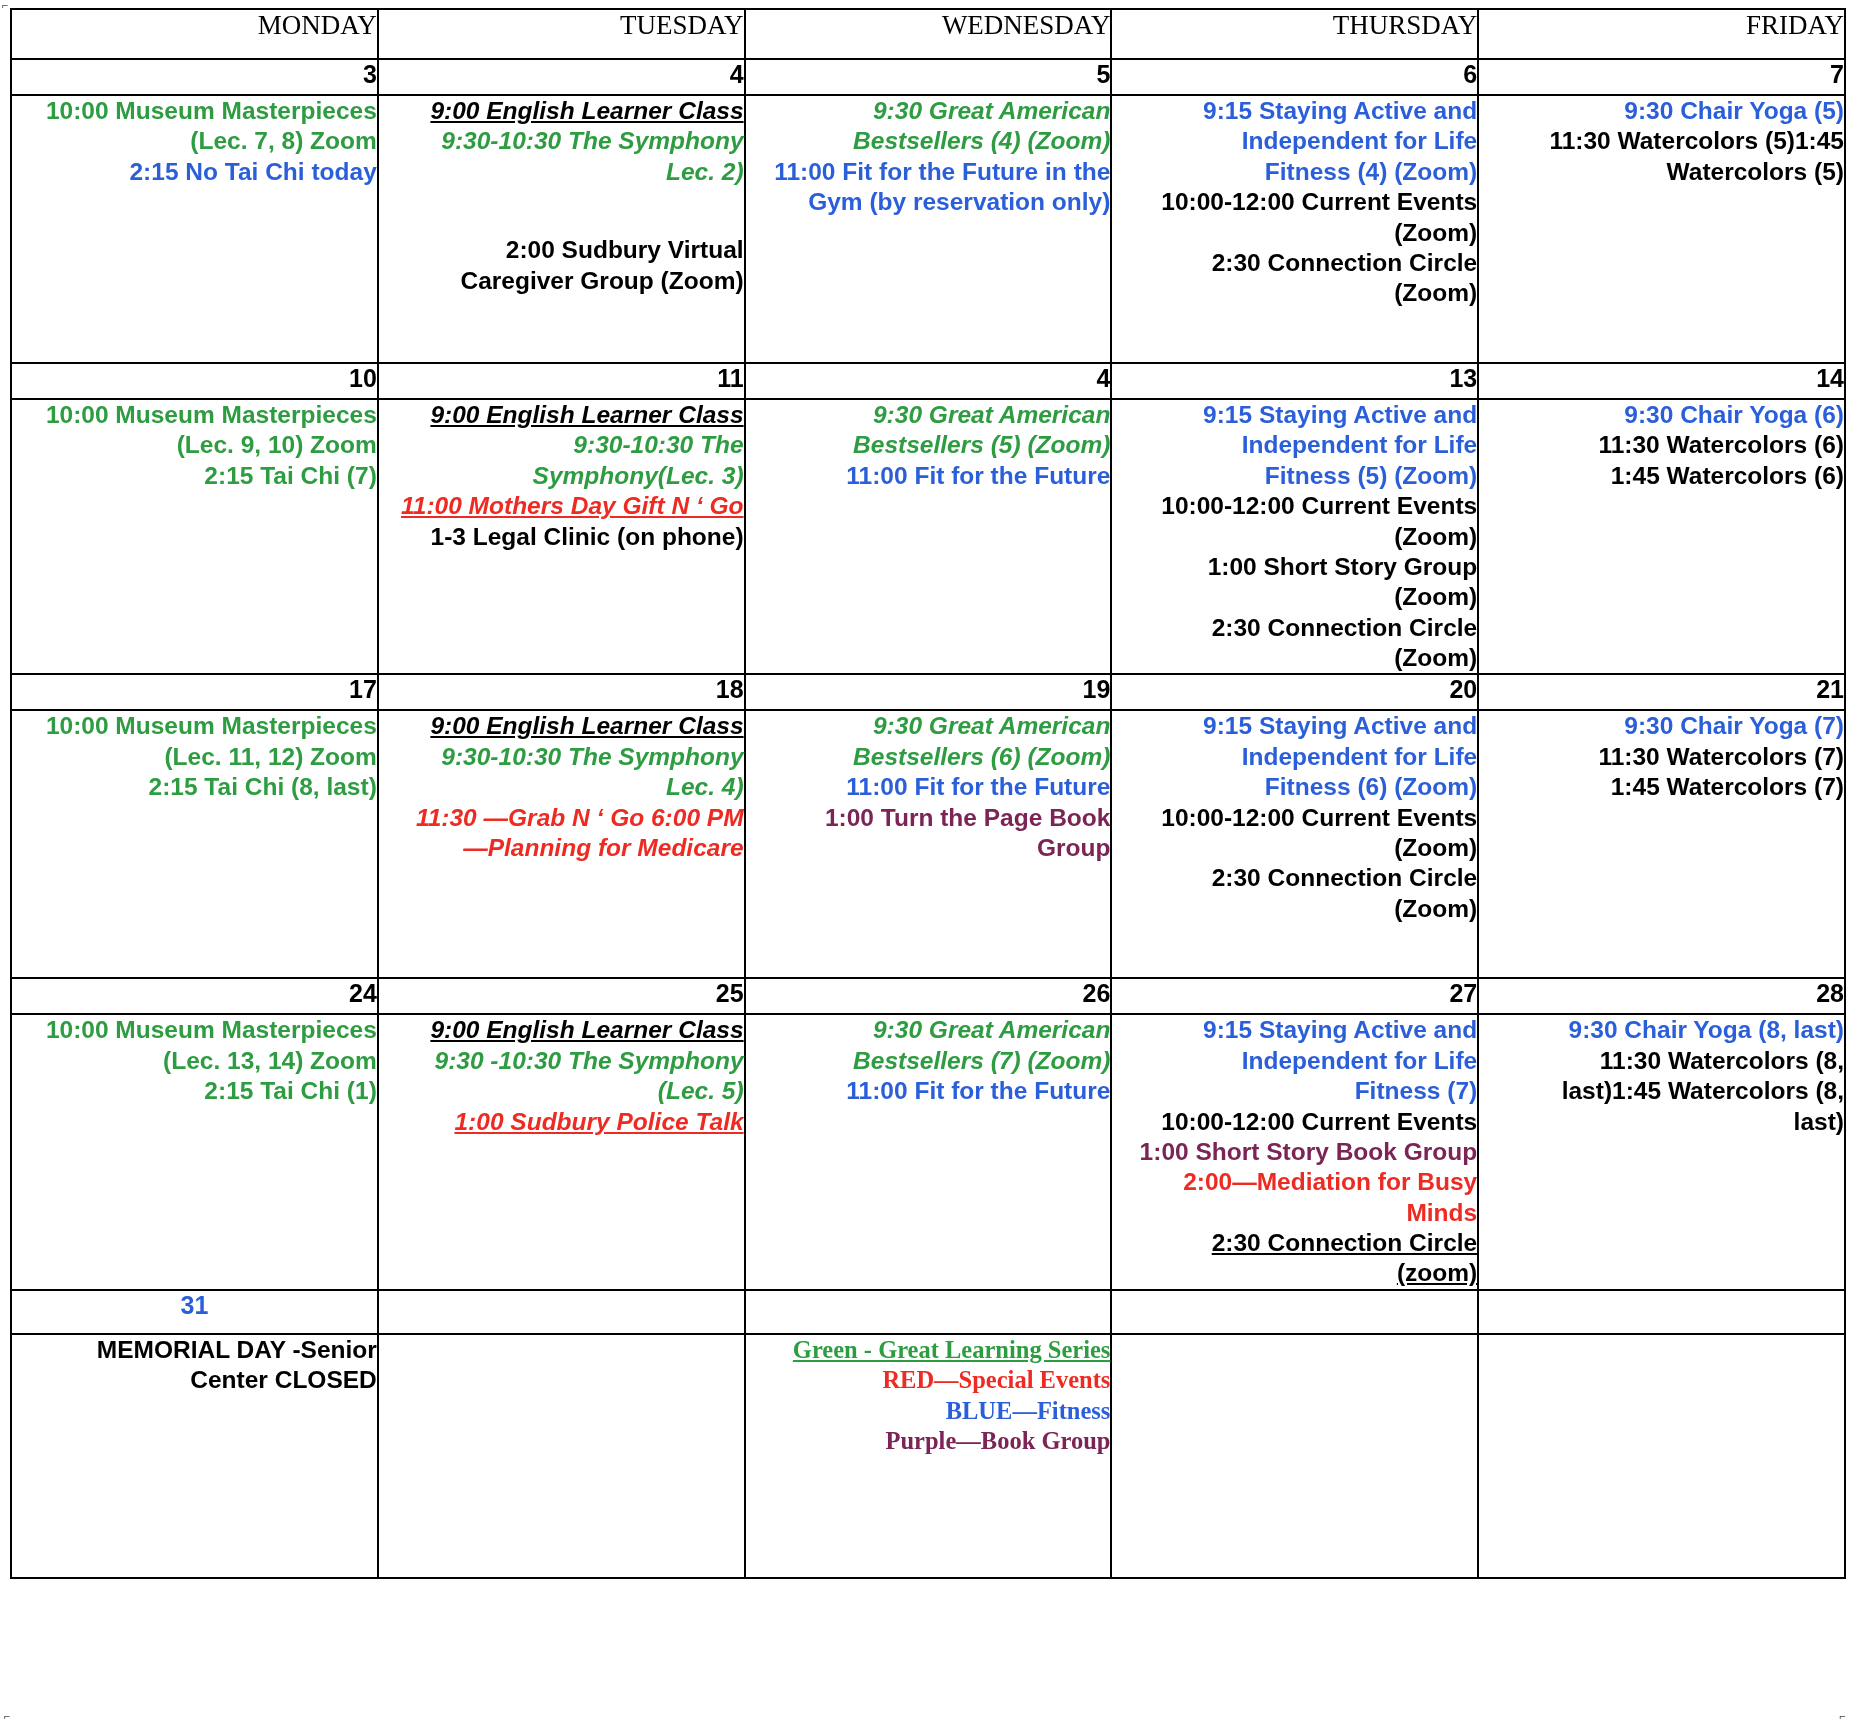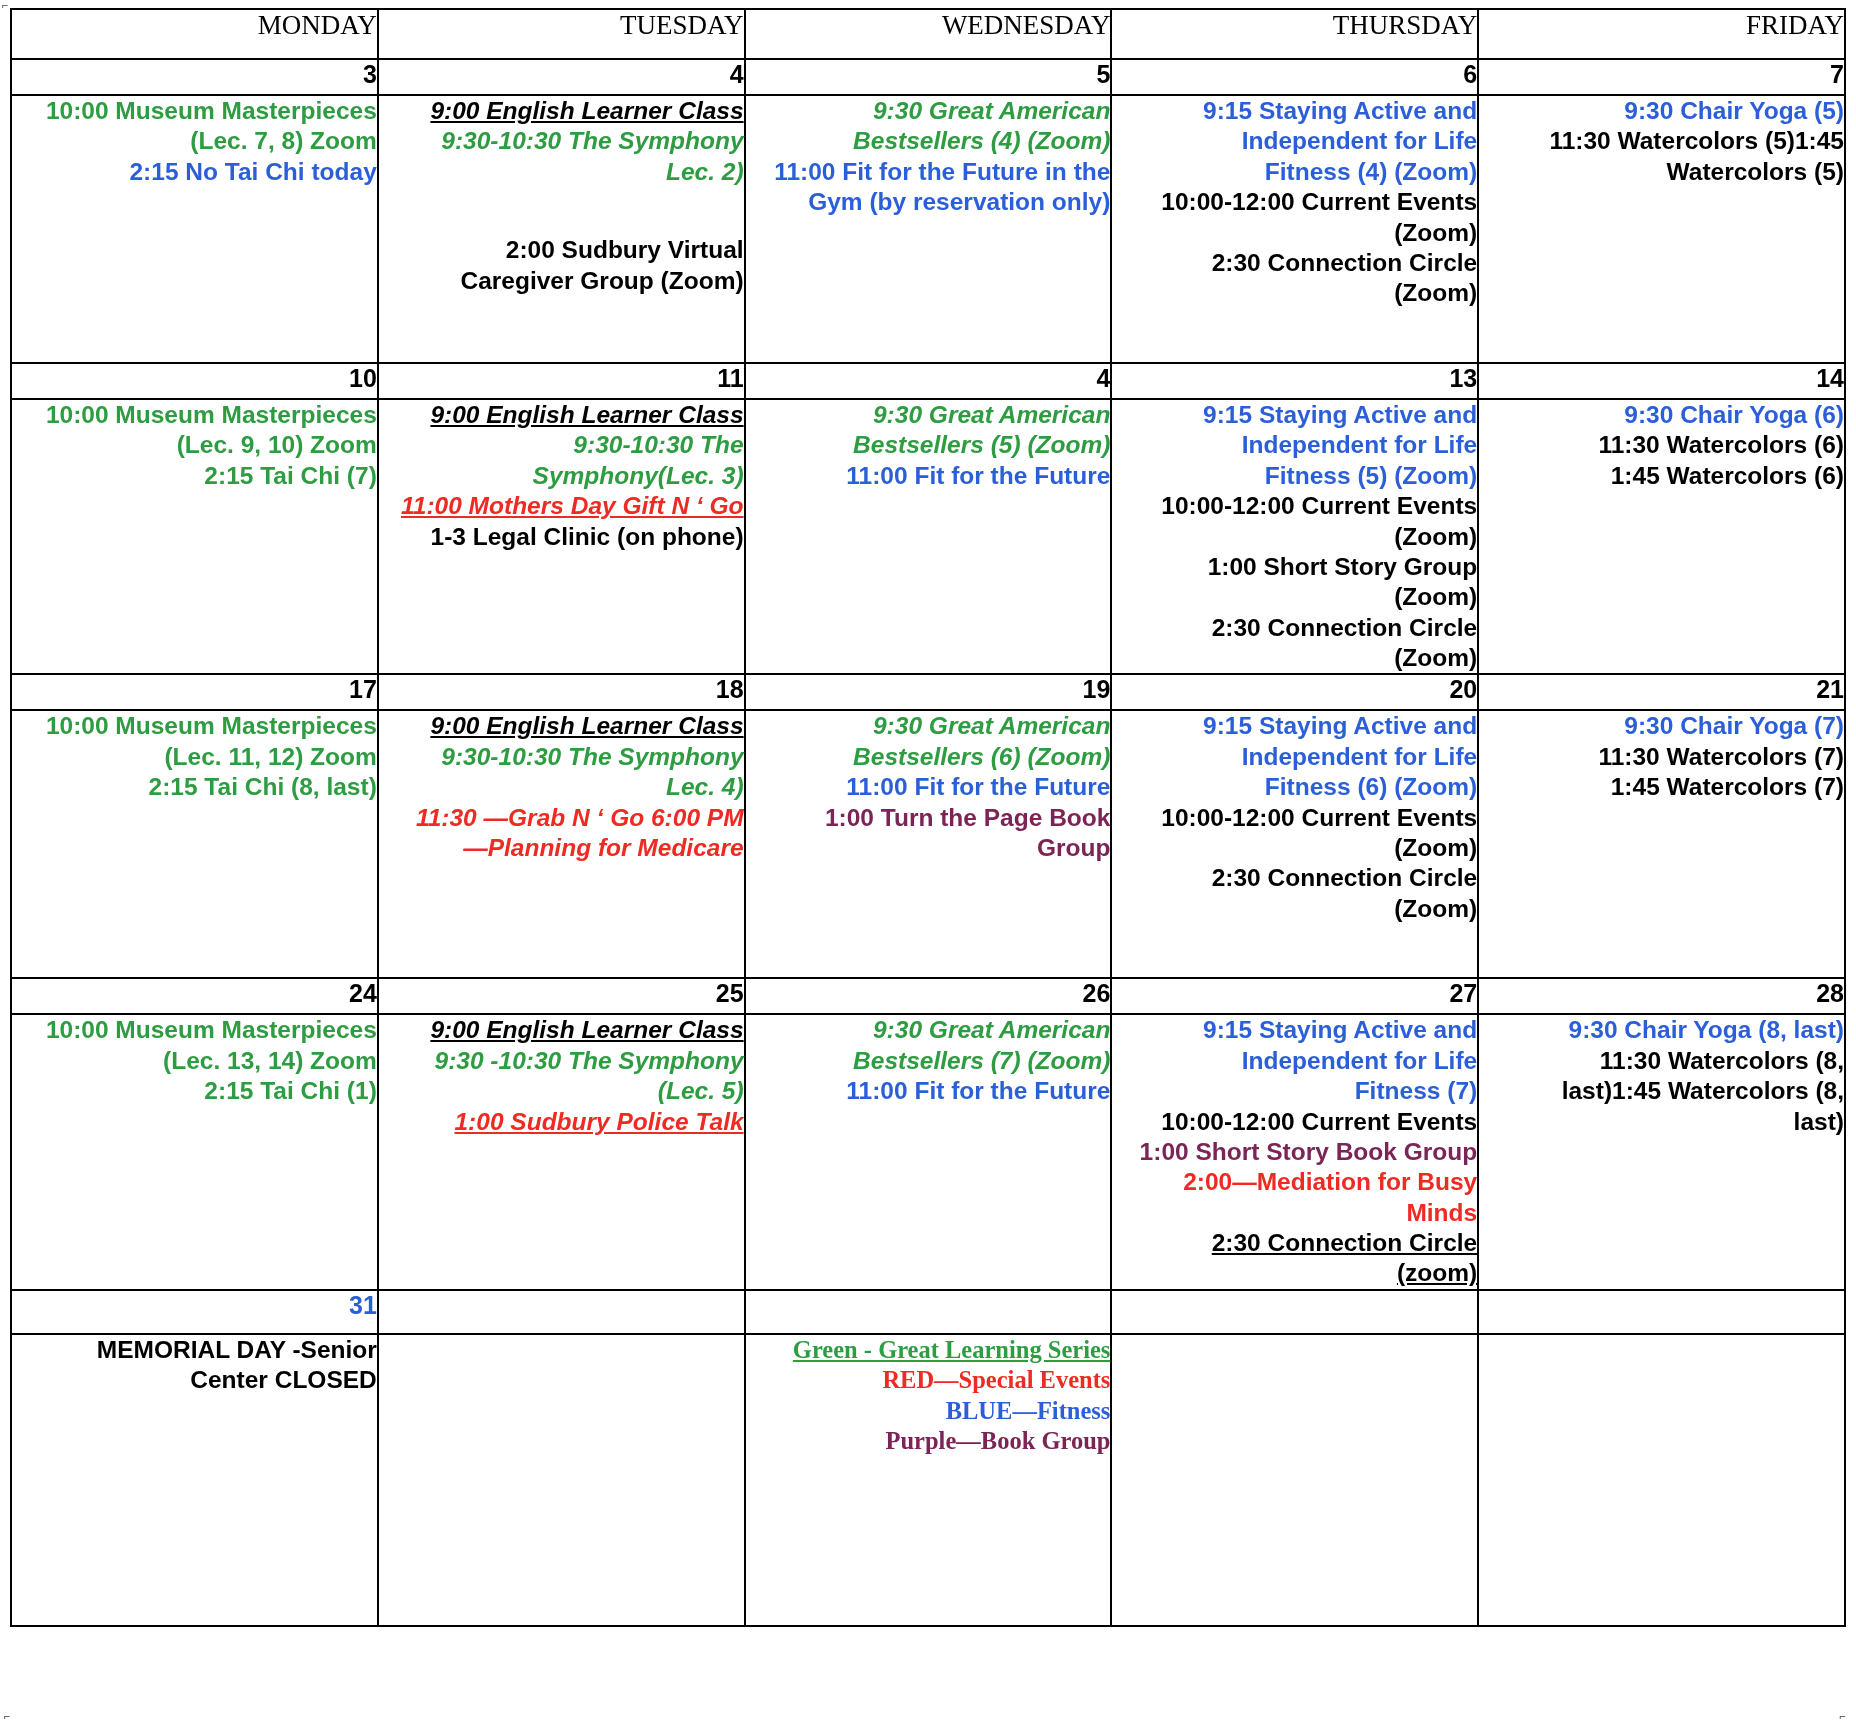--- a/index.html
+++ b/index.html
@@ -75,21 +75,21 @@
   .blue  { color: #2b5fd9; }
   .red   { color: #ee2b22; }
   .purple{ color: #7b2455; }
   .black { color: #000000; }
   .italic { font-style: italic; }
   .u { text-decoration: underline; }
   .spacer { height: 16px; }
   .legend .ev { padding-left: 38px; text-indent: -22px; font-family: Liberation Serif, serif; }
   .wk-tall { height: 268px; }
   .row31 { height: 44px; }
-  .legendrow { height: 292px; }
+  .legendrow { height: 244px; }
 </style>
 </head>
 <body>
 
 <div class="page">
   <span class="corner-mark corner-tl">⌐</span>
   <span class="corner-mark corner-bl">⌐</span>
   <span class="corner-mark corner-br">⌐</span>
 
   <table class="calendar">
@@ -229,21 +229,21 @@
             <p class="ev purple">1:00 Short Story Book Group</p>
             <p class="ev red">2:00—Mediation for Busy Minds</p>
             <p class="ev black u">2:30  Connection Circle (zoom)</p>
           </td>
           <td class="eventcell">
             <p class="ev blue">9:30 Chair Yoga (8, last)</p>
             <p class="ev black">11:30 Watercolors (8, last)1:45 Watercolors (8, last)</p>
           </td>
         </tr>
         <tr class="row31">
-          <td class="datecell" style="text-align: right; padding-left: 0; color: rgb(43, 95, 217);">31</td>
+          <td class="datecell" style="text-align: center; padding-left: 0; color: rgb(43, 95, 217);">31</td>
           <td class="datecell" style="text-align: left; padding-left: 8px; color: rgb(43, 95, 217);"></td>
           <td class="datecell" style="text-align: left; padding-left: 8px; color: rgb(43, 95, 217);"></td>
           <td class="datecell" style="text-align: left; padding-left: 8px; color: rgb(43, 95, 217);"></td>
           <td class="datecell" style="text-align: left; padding-left: 8px; color: rgb(43, 95, 217);"></td>
         </tr>
         <tr class="legendrow">
           <td class="eventcell">
             <p class="ev black">MEMORIAL DAY  -Senior Center CLOSED</p>
           </td>
           <td class="eventcell"></td>

